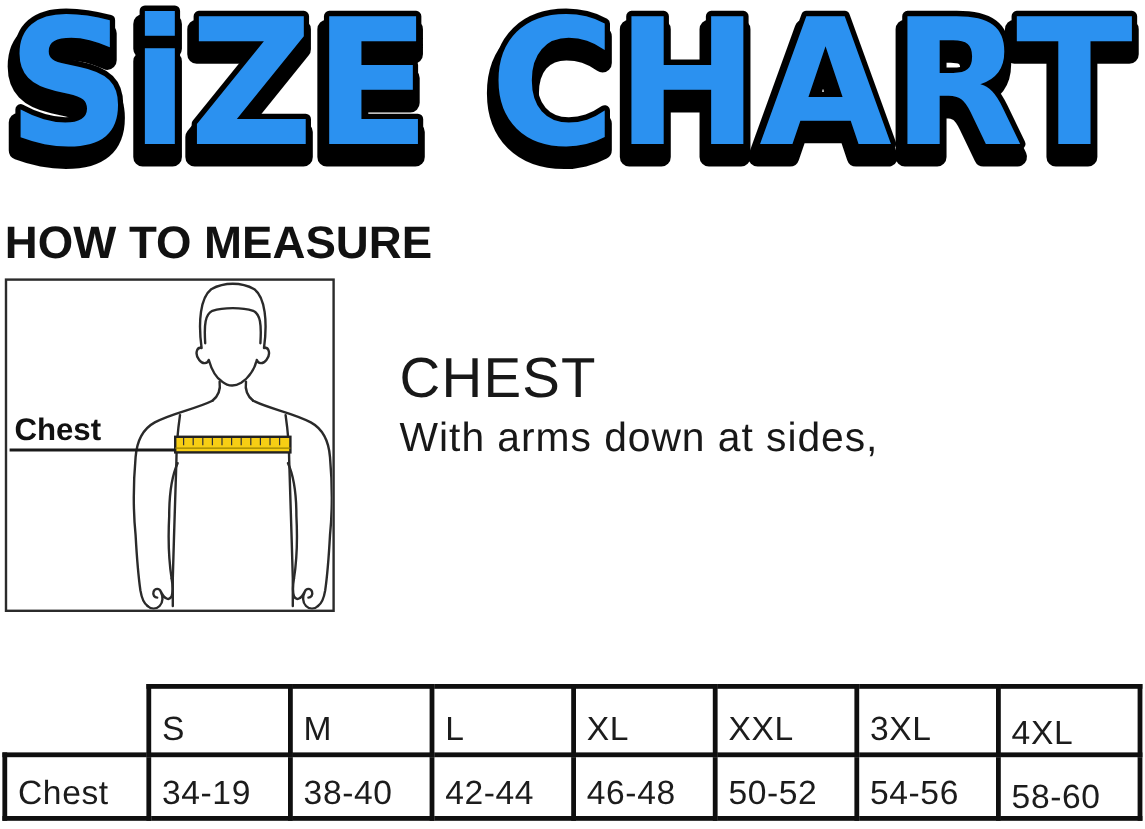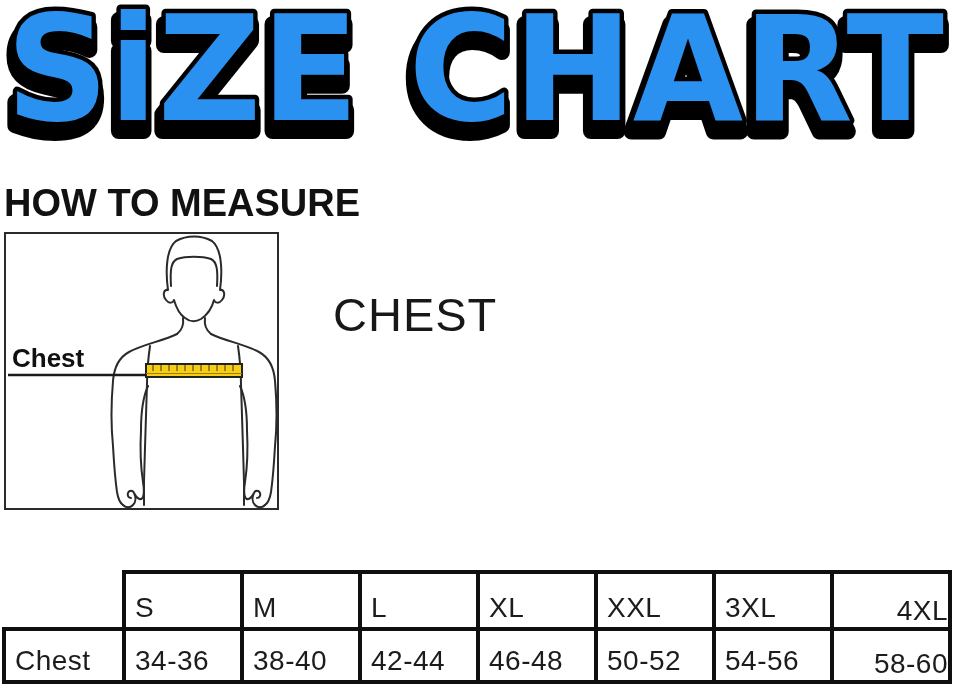--- a/index.html
+++ b/index.html
@@ -42,21 +42,21 @@
   .size-table th,.size-table td{
     border:4px solid #0f0f0f;vertical-align:bottom;text-align:left;
     padding:0 0 3px 9px;font-weight:normal;font-size:28px;color:#1c1c1c;
     letter-spacing:0.5px;line-height:1.1;
   }
   .size-table col.c-label{width:120px;}
   .size-table col.c-size{width:118px;}
   .size-table th{height:50px;}
   .size-table td{height:46px;}
   .size-table .blank{border:none;background:transparent;}
-  .size-table td.last, .size-table th.last{padding-bottom:0px;text-align:right;}
+  .size-table td.last, .size-table th.last{padding-bottom:0px;}
 </style>
 </head>
 <body>
 
 <div class="title-wrap">
   <svg width="954" height="160" viewBox="0 0 954 160">
     <text x="6" y="120" class="title-shadow" textLength="938" lengthAdjust="spacingAndGlyphs" transform="translate(-2,11)">SiZE CHART</text>
     <text x="6" y="120" class="title-main" textLength="938" lengthAdjust="spacingAndGlyphs">SiZE CHART</text>
   </svg>
 </div>
@@ -140,20 +140,21 @@
       </g>
     </g>
 
     <line x1="2" y1="141" x2="140" y2="141" stroke="#1a1a1a" stroke-width="2.5"></line>
     <text x="6" y="133" class="fig-label">Chest</text>
   </svg>
 </div>
 
 <div class="instructions">
   <div class="chest-heading">CHEST</div>
+  <div class="instr-line">With arms down at sides,</div>
 </div>
 
 <table class="size-table">
   <colgroup>
     <col class="c-label">
       <col class="c-size">
       <col class="c-size">
       <col class="c-size">
     <col class="c-size">
       <col class="c-size">
@@ -166,21 +167,21 @@
       <th>S</th>
       <th>M</th>
       <th>L</th>
       <th>XL</th>
       <th>XXL</th>
       <th>3XL</th>
       <th class="last">4XL</th>
     </tr>
     <tr>
       <td>Chest</td>
-      <td>34-36</td>
+      <td>34-19</td>
       <td>38-40</td>
       <td>42-44</td>
       <td>46-48</td>
       <td>50-52</td>
       <td>54-56</td>
       <td class="last">58-60</td>
     </tr>
   </tbody>
 </table>
 

